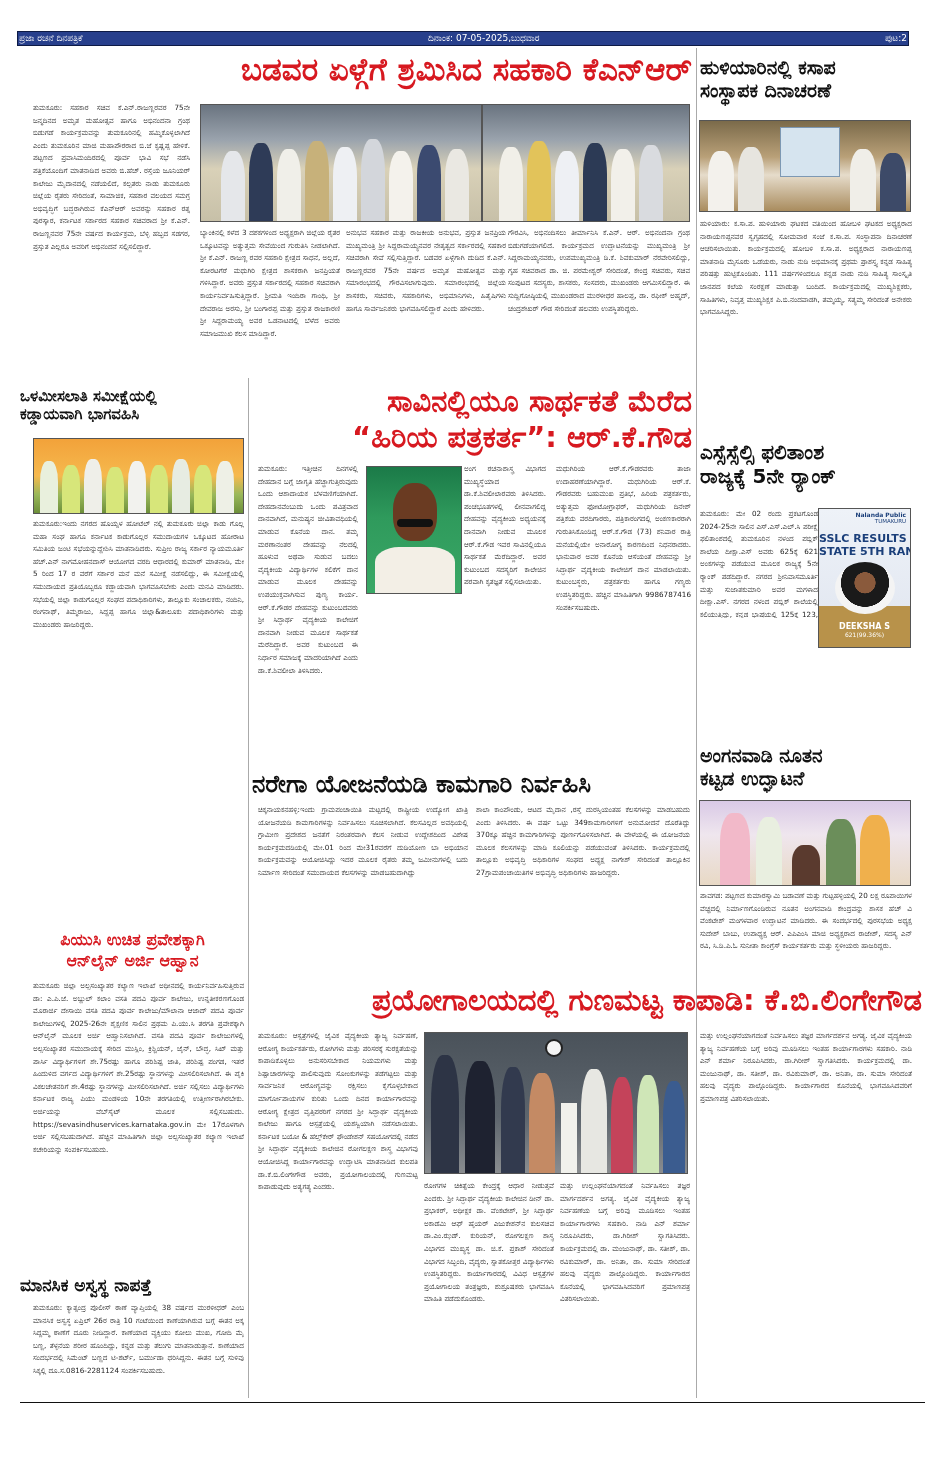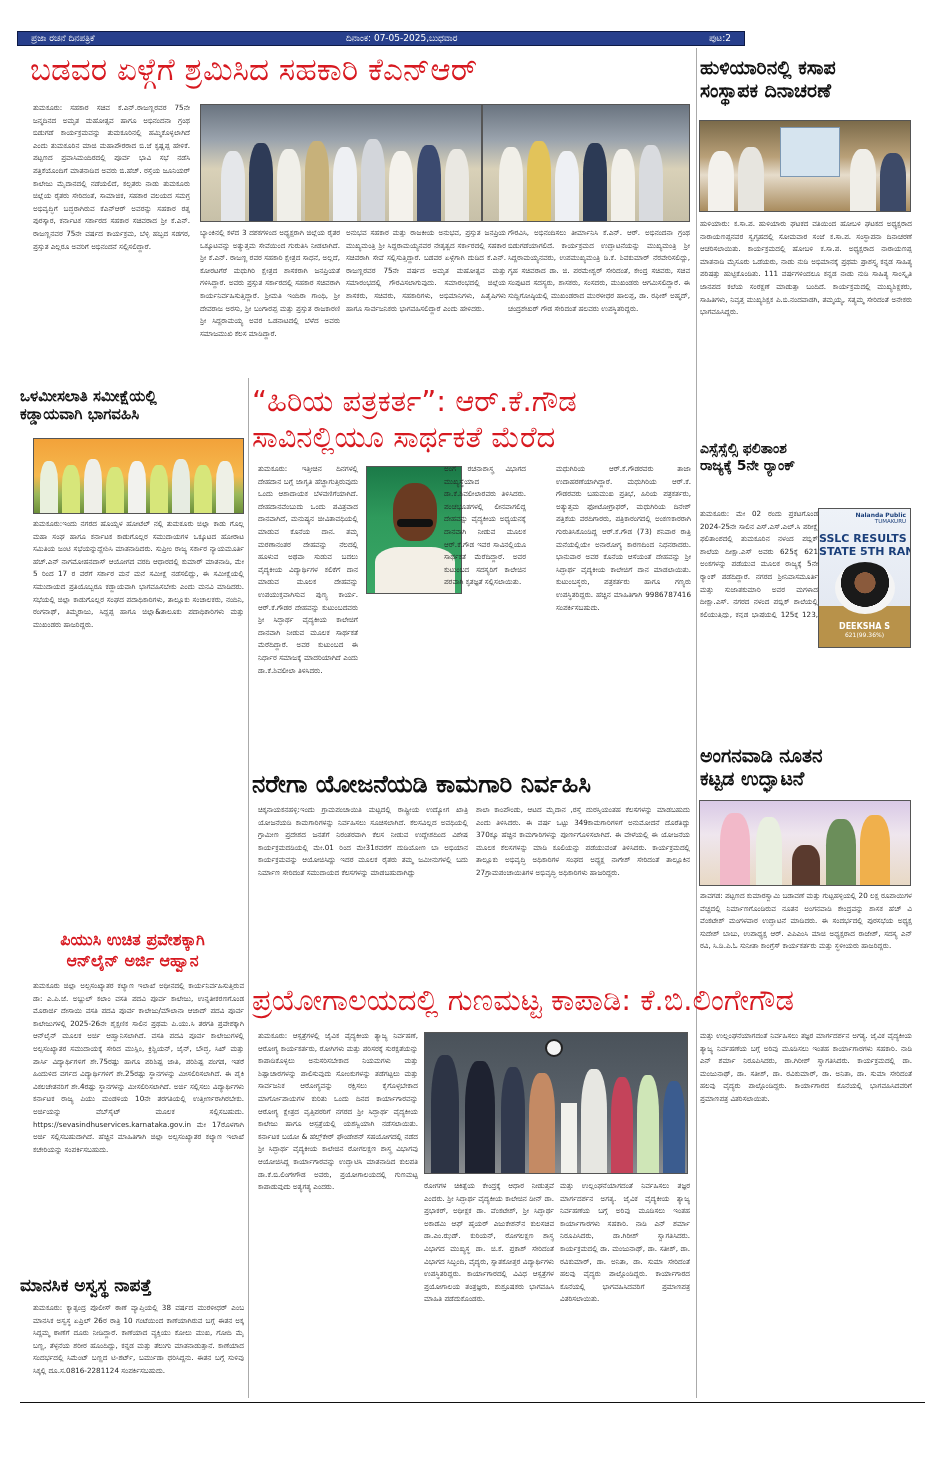--- a/index.html
+++ b/index.html
@@ -1,19 +1,19 @@
 <!DOCTYPE html>
 <html><head>
 <meta charset="utf-8">
 <style>
 *{box-sizing:border-box;margin:0;padding:0}
 body{width:945px;height:1458px;background:#fff;font-family:"DejaVu Sans",sans-serif;position:relative;overflow:hidden;color:#111}
-.topbar{position:absolute;left:17px;top:31px;width:728px;height:15px;background:#273f8c;border:1px solid #0d1a45;color:#fff;font-size:9px;display:flex;align-items:center;justify-content:space-between;padding:0 13px}
+.topbar{position:absolute;left:17px;top:31px;width:892px;height:15px;background:#273f8c;border:1px solid #0d1a45;color:#fff;font-size:9px;display:flex;align-items:center;justify-content:space-between;padding:0 1px}
 .abs{position:absolute}
-.hl-red{color:#d71920;font-weight:normal;text-align:left;white-space:nowrap;line-height:1.1}
+.hl-red{color:#d71920;font-weight:bold;text-align:right;white-space:nowrap;line-height:1.1}
 .hl-blk{color:#111;font-weight:bold;text-align:left;line-height:1.2}
 .txt{font-size:7.2px;line-height:12.6px;text-align:justify;color:#222;overflow:hidden}
 .photo{position:absolute;overflow:hidden;border:1px solid #555}
 .rule{position:absolute;background:#333}
 .footer{position:absolute;left:20px;top:1408px;width:905px;font-size:6.6px;font-weight:bold;line-height:10px;color:#111}
 .ph-group{background:linear-gradient(180deg,#6a7480 0%,#9aa3ad 30%,#d9d1b8 55%,#c7c0a8 100%)}
 .person{position:absolute;bottom:0;border-radius:40% 40% 0 0}
 .result-card{background:linear-gradient(180deg,#eef2f8 0%,#e4e9f2 70%,#b8924a 70%,#b8924a 100%)}
 </style>
 </head>
@@ -60,21 +60,21 @@
 </div>
 <div class="photo" style="left:699px;top:120px;width:212px;height:92px;background:linear-gradient(180deg,#7b6a4a 0%,#b9a078 40%,#e6dccb 60%,#a98c5e 100%)">
   <div class="person" style="left:8px;width:26px;height:60px;background:#f3f1ec"></div>
   <div class="person" style="left:38px;width:26px;height:64px;background:#e7e5df"></div>
   <div class="abs" style="left:80px;top:6px;width:60px;height:50px;background:#d6e4ef;border:1px solid #7d98b3"></div>
   <div class="person" style="left:150px;width:26px;height:62px;background:#f0eee8"></div>
   <div class="person" style="left:180px;width:26px;height:58px;background:#3d4a68"></div>
 </div>
 <div class="abs txt" style="left:700px;top:218px;width:212px;height:190px;">ಹುಳಿಯಾರು: ಕ.ಸಾ.ಪ. ಹುಳಿಯಾರು ಘಟಕದ ವತಿಯಿಂದ ಹೋಬಳಿ ಘಟಕದ ಅಧ್ಯಕ್ಷರಾದ ನಾರಾಯಣಪ್ಪನವರ ಸ್ವಗೃಹದಲ್ಲಿ ಸೋಮವಾರ ಸಂಜೆ ಕ.ಸಾ.ಪ. ಸಂಸ್ಥಾಪನಾ ದಿನಾಚರಣೆ ಆಚರಿಸಲಾಯಿತು. ಕಾರ್ಯಕ್ರಮದಲ್ಲಿ ಹೋಬಳಿ ಕ.ಸಾ.ಪ. ಅಧ್ಯಕ್ಷರಾದ ನಾರಾಯಣಪ್ಪ ಮಾತನಾಡಿ ಮೈಸೂರು ಒಡೆಯರು, ನಾಡು ನುಡಿ ಅಭಿಮಾನಕ್ಕೆ ಪ್ರಥಮ ಪ್ರಾಶಸ್ತ್ಯ ಕನ್ನಡ ಸಾಹಿತ್ಯ ಪರಿಷತ್ತು ಹುಟ್ಟಿಕೊಂಡಿತು. 111 ವರ್ಷಗಳಿಂದಲೂ ಕನ್ನಡ ನಾಡು ನುಡಿ ಸಾಹಿತ್ಯ ಸಾಂಸ್ಕೃತಿ ಜಾನಪದ ಕಲೆಯ ಸಂರಕ್ಷಣೆ ಮಾಡುತ್ತಾ ಬಂದಿದೆ. ಕಾರ್ಯಕ್ರಮದಲ್ಲಿ ಮುಖ್ಯಶಿಕ್ಷಕರು, ಸಾಹಿತಿಗಳು, ನಿವೃತ್ತ ಮುಖ್ಯಶಿಕ್ಷಕ ಪಿ.ಬಿ.ನಂದವಾಡಗಿ, ತಮ್ಮಯ್ಯ, ಸತ್ಯಮ್ಮ ಸೇರಿದಂತೆ ಅನೇಕರು ಭಾಗವಹಿಸಿದ್ದರು.</div>
 
-<div class="abs hl-blk" style="left:700px;top:440px;width:218px;font-size:14px;">
+<div class="abs hl-blk" style="left:700px;top:440px;width:218px;font-size:20px;">
   <div>ಎಸ್ಸೆಸ್ಸೆಲ್ಸಿ ಫಲಿತಾಂಶ</div>
   <div>ರಾಜ್ಯಕ್ಕೆ 5ನೇ ರ್‍ಯಾಂಕ್</div>
 </div>
 <div class="abs txt" style="left:700px;top:508px;width:118px;height:110px;">ತುಮಕೂರು: ಮೇ 02 ರಂದು ಪ್ರಕಟಗೊಂಡ 2024-25ನೇ ಸಾಲಿನ ಎಸ್.ಎಸ್.ಎಲ್.ಸಿ ಪರೀಕ್ಷೆ ಫಲಿತಾಂಶದಲ್ಲಿ ತುಮಕೂರಿನ ನಳಂದ ಪಬ್ಲಿಕ್ ಶಾಲೆಯ ದೀಕ್ಷಾ.ಎಸ್ ಅವರು 625ಕ್ಕೆ 621 ಅಂಕಗಳನ್ನು ಪಡೆಯುವ ಮೂಲಕ ರಾಜ್ಯಕ್ಕೆ 5ನೇ ರ್‍ಯಾಂಕ್ ಪಡೆದಿದ್ದಾರೆ. ನಗರದ ಶ್ರೀನಿವಾಸಮೂರ್ತಿ ಮತ್ತು ಸುಜಾತಕುಮಾರಿ ಅವರ ಮಗಳಾದ ದೀಕ್ಷಾ.ಎಸ್. ನಗರದ ನಳಂದ ಪಬ್ಲಿಕ್ ಶಾಲೆಯಲ್ಲಿ ಕಲಿಯುತ್ತಿದ್ದು, ಕನ್ನಡ ಭಾಷೆಯಲ್ಲಿ 125ಕ್ಕೆ 123, ಇಂಗ್ಲಿಷ್‌ನಲ್ಲಿ 99, ಹಿಂದಿಯಲ್ಲಿ 100, ಗಣಿತದಲ್ಲಿ100, ವಿಜ್ಞಾನದಲ್ಲಿ 99 ಹಾಗೂ ಸಮಾಜ ವಿಜ್ಞಾನದಲ್ಲಿ 100 ಅಂಕಗಳನ್ನು ಪಡೆದಿದ್ದಾರೆ. ವಿದ್ಯಾರ್ಥಿನಿಯ ಸಾಧನೆಗೆ ಶಾಲೆಯ ಆಡಳಿತ ಮಂಡಳಿ, ಶಿಕ್ಷಕರು ಹಾಗೂ ಪೋಷಕರು ಅಭಿನಂದನೆ ಸಲ್ಲಿಸಿದ್ದಾರೆ.</div>
 <div class="photo result-card" style="left:818px;top:508px;width:93px;height:140px;">
   <div style="font-size:6px;color:#1b3f7a;text-align:right;padding:2px 4px 0;font-weight:bold">Nalanda Public</div>
   <div style="font-size:5.5px;color:#1b3f7a;text-align:right;padding-right:4px">TUMAKURU</div>
   <div style="font-size:11px;color:#1b3f7a;font-weight:bold;white-space:nowrap;margin-top:8px">SSLC RESULTS 2</div>
   <div style="font-size:11px;color:#1b3f7a;font-weight:bold;white-space:nowrap">STATE 5TH RAN</div>
   <div style="width:60px;height:52px;margin:4px auto 0;border-radius:50%;background:radial-gradient(circle at 50% 40%,#8a5a3c 0 24%,#1a1a1a 25% 55%,#f4f4f4 56%)"></div>
@@ -115,30 +115,30 @@
 <div class="abs" style="left:20px;top:930px;width:225px;font-size:16px;color:#d71920;font-weight:bold;text-align:center;line-height:1.3">
   <div>ಪಿಯುಸಿ ಉಚಿತ ಪ್ರವೇಶಕ್ಕಾಗಿ</div>
   <div>ಆನ್‌ಲೈನ್ ಅರ್ಜಿ ಆಹ್ವಾನ</div>
 </div>
 <div class="abs txt" style="left:33px;top:980px;width:211px;height:292px;">ತುಮಕೂರು ಜಿಲ್ಲಾ ಅಲ್ಪಸಂಖ್ಯಾತರ ಕಲ್ಯಾಣ ಇಲಾಖೆ ಅಧೀನದಲ್ಲಿ ಕಾರ್ಯನಿರ್ವಹಿಸುತ್ತಿರುವ ಡಾ: ಎ.ಪಿ.ಜೆ. ಅಬ್ದುಲ್ ಕಲಾಂ ವಸತಿ ಪದವಿ ಪೂರ್ವ ಕಾಲೇಜು, ಉನ್ನತೀಕರಣಗೊಂಡ ಮೊರಾರ್ಜಿ ದೇಸಾಯಿ ವಸತಿ ಪದವಿ ಪೂರ್ವ ಕಾಲೇಜು/ಮೌಲಾನಾ ಆಜಾದ್ ಪದವಿ ಪೂರ್ವ ಕಾಲೇಜುಗಳಲ್ಲಿ 2025-26ನೇ ಶೈಕ್ಷಣಿಕ ಸಾಲಿನ ಪ್ರಥಮ ಪಿ.ಯು.ಸಿ ತರಗತಿ ಪ್ರವೇಶಕ್ಕಾಗಿ ಆನ್‌ಲೈನ್ ಮೂಲಕ ಅರ್ಜಿ ಆಹ್ವಾನಿಸಲಾಗಿದೆ. ವಸತಿ ಪದವಿ ಪೂರ್ವ ಕಾಲೇಜುಗಳಲ್ಲಿ ಅಲ್ಪಸಂಖ್ಯಾತರ ಸಮುದಾಯಕ್ಕೆ ಸೇರಿದ ಮುಸ್ಲಿಂ, ಕ್ರಿಶ್ಚಿಯನ್, ಜೈನ್, ಬೌದ್ಧ, ಸಿಖ್ ಮತ್ತು ಪಾರ್ಸಿ ವಿದ್ಯಾರ್ಥಿಗಳಿಗೆ ಶೇ.75ರಷ್ಟು ಹಾಗೂ ಪರಿಶಿಷ್ಟ ಜಾತಿ, ಪರಿಶಿಷ್ಟ ಪಂಗಡ, ಇತರೆ ಹಿಂದುಳಿದ ವರ್ಗದ ವಿದ್ಯಾರ್ಥಿಗಳಿಗೆ ಶೇ.25ರಷ್ಟು ಸ್ಥಾನಗಳನ್ನು ಮೀಸಲಿರಿಸಲಾಗಿದೆ. ಈ ಪೈಕಿ ವಿಕಲಚೇತನರಿಗೆ ಶೇ.4ರಷ್ಟು ಸ್ಥಾನಗಳನ್ನು ಮೀಸಲಿರಿಸಲಾಗಿದೆ. ಅರ್ಜಿ ಸಲ್ಲಿಸಲು ವಿದ್ಯಾರ್ಥಿಗಳು ಕರ್ನಾಟಕ ರಾಜ್ಯ ಪಿಯು ಮಂಡಳಿಯ 10ನೇ ತರಗತಿಯಲ್ಲಿ ಉತ್ತೀರ್ಣರಾಗಿರಬೇಕು. ಅರ್ಜಿಯನ್ನು ವೆಬ್‌ಸೈಟ್ ಮೂಲಕ ಸಲ್ಲಿಸಬಹುದು. https://sevasindhuservices.karnataka.gov.in ಮೇ 17ರೊಳಗಾಗಿ ಅರ್ಜಿ ಸಲ್ಲಿಸಬಹುದಾಗಿದೆ. ಹೆಚ್ಚಿನ ಮಾಹಿತಿಗಾಗಿ ಜಿಲ್ಲಾ ಅಲ್ಪಸಂಖ್ಯಾತರ ಕಲ್ಯಾಣ ಇಲಾಖೆ ಕಚೇರಿಯನ್ನು ಸಂಪರ್ಕಿಸಬಹುದು.</div>
 
 <div class="abs hl-blk" style="left:20px;top:1275px;width:225px;font-size:17px;">ಮಾನಸಿಕ ಅಸ್ವಸ್ಥ ನಾಪತ್ತೆ</div>
 <div class="abs txt" style="left:33px;top:1302px;width:211px;height:95px;">ತುಮಕೂರು: ಕ್ಯಾತ್ಸಂದ್ರ ಪೊಲೀಸ್ ಠಾಣೆ ವ್ಯಾಪ್ತಿಯಲ್ಲಿ 38 ವರ್ಷದ ಮುರಳೀಧರ್ ಎಂಬ ಮಾನಸಿಕ ಅಸ್ವಸ್ಥ ಏಪ್ರಿಲ್ 26ರ ರಾತ್ರಿ 10 ಗಂಟೆಯಿಂದ ಕಾಣೆಯಾಗಿರುವ ಬಗ್ಗೆ ಈತನ ಅಕ್ಕ ಸಿದ್ದಮ್ಮ ಠಾಣೆಗೆ ದೂರು ನೀಡಿದ್ದಾರೆ. ಕಾಣೆಯಾದ ವ್ಯಕ್ತಿಯು ಕೋಲು ಮುಖ, ಗೋದಿ ಮೈ ಬಣ್ಣ, ತೆಳ್ಳನೆಯ ಶರೀರ ಹೊಂದಿದ್ದು, ಕನ್ನಡ ಮತ್ತು ತೆಲುಗು ಮಾತನಾಡುತ್ತಾನೆ. ಕಾಣೆಯಾದ ಸಂದರ್ಭದಲ್ಲಿ ಸಿಮೆಂಟ್ ಬಣ್ಣದ ಟಿ-ಶರ್ಟ್, ಬರ್ಮುಡಾ ಧರಿಸಿದ್ದನು. ಈತನ ಬಗ್ಗೆ ಸುಳಿವು ಸಿಕ್ಕಲ್ಲಿ ದೂ.ಸ.0816-2281124 ಸಂಪರ್ಕಿಸಬಹುದು.</div>
 
 <div class="abs hl-red" style="left:252px;top:383px;width:440px;font-size:29px;line-height:1.25">
+  <div>ಸಾವಿನಲ್ಲಿಯೂ ಸಾರ್ಥಕತೆ ಮೆರೆದ</div>
   <div>“ಹಿರಿಯ ಪತ್ರಕರ್ತ”: ಆರ್.ಕೆ.ಗೌಡ</div>
-  <div>ಸಾವಿನಲ್ಲಿಯೂ ಸಾರ್ಥಕತೆ ಮೆರೆದ</div>
 </div>
 <div class="abs txt" style="left:258px;top:463px;width:100px;height:300px;">ತುಮಕೂರು: ಇತ್ತೀಚಿನ ದಿನಗಳಲ್ಲಿ ದೇಹದಾನ ಬಗ್ಗೆ ಜಾಗೃತಿ ಹೆಚ್ಚಾಗುತ್ತಿರುವುದು ಒಂದು ಆಶಾದಾಯಕ ಬೆಳವಣಿಗೆಯಾಗಿದೆ. ದೇಹದಾನವೆಂಬುದು ಒಂದು ಪವಿತ್ರವಾದ ದಾನವಾಗಿದೆ, ಮನುಷ್ಯನ ಜೀವಿತಾವಧಿಯಲ್ಲಿ ಮಾಡುವ ಕೊನೆಯ ದಾನ. ತಮ್ಮ ಮರಣಾನಂತರ ದೇಹವನ್ನು ನೆಲದಲ್ಲಿ ಹೂಳುವ ಅಥವಾ ಸುಡುವ ಬದಲು ವೈದ್ಯಕೀಯ ವಿದ್ಯಾರ್ಥಿಗಳ ಕಲಿಕೆಗೆ ದಾನ ಮಾಡುವ ಮೂಲಕ ದೇಹವನ್ನು ಉಪಯುಕ್ತವಾಗಿಸುವ ಪುಣ್ಯ ಕಾರ್ಯ. ಆರ್.ಕೆ.ಗೌಡರ ದೇಹವನ್ನು ಕುಟುಂಬದವರು ಶ್ರೀ ಸಿದ್ಧಾರ್ಥ ವೈದ್ಯಕೀಯ ಕಾಲೇಜಿಗೆ ದಾನವಾಗಿ ನೀಡುವ ಮೂಲಕ ಸಾರ್ಥಕತೆ ಮೆರೆದಿದ್ದಾರೆ. ಅವರ ಕುಟುಂಬದ ಈ ನಿರ್ಧಾರ ಸಮಾಜಕ್ಕೆ ಮಾದರಿಯಾಗಿದೆ ಎಂದು ಡಾ.ಕೆ.ಶಿವಲೀಲಾ ತಿಳಿಸಿದರು.</div>
 <div class="photo" style="left:366px;top:466px;width:96px;height:128px;background:linear-gradient(180deg,#1b7a48 0%,#2f9a5c 40%,#3aa866 100%)">
   <div class="abs" style="left:26px;top:16px;width:44px;height:58px;border-radius:45% 45% 40% 40%;background:#6a3b22"></div>
   <div class="abs" style="left:30px;top:52px;width:36px;height:8px;background:#111;border-radius:4px"></div>
   <div class="abs" style="left:8px;top:80px;width:80px;height:50px;border-radius:30% 30% 0 0;background:#f3efe6"></div>
 </div>
-<div class="abs txt" style="left:444px;top:463px;width:82px;height:300px;">ಅಂಗ ರಚನಾಶಾಸ್ತ್ರ ವಿಭಾಗದ ಮುಖ್ಯಸ್ಥೆಯಾದ ಡಾ.ಕೆ.ಶಿವಲೀಲಾರವರು ತಿಳಿಸಿದರು. ಪಂಚಭೂತಗಳಲ್ಲಿ ಲೀನವಾಗಲಿದ್ದ ದೇಹವನ್ನು ವೈದ್ಯಕೀಯ ಅಧ್ಯಯನಕ್ಕೆ ದಾನವಾಗಿ ನೀಡುವ ಮೂಲಕ ಆರ್.ಕೆ.ಗೌಡ ಇವರ ಸಾವಿನಲ್ಲಿಯೂ ಸಾರ್ಥಕತೆ ಮೆರೆದಿದ್ದಾರೆ. ಅವರ ಕುಟುಂಬದ ಸದಸ್ಯರಿಗೆ ಕಾಲೇಜಿನ ಪರವಾಗಿ ಕೃತಜ್ಞತೆ ಸಲ್ಲಿಸಲಾಯಿತು.</div>
+<div class="abs txt" style="left:464px;top:463px;width:82px;height:300px;">ಅಂಗ ರಚನಾಶಾಸ್ತ್ರ ವಿಭಾಗದ ಮುಖ್ಯಸ್ಥೆಯಾದ ಡಾ.ಕೆ.ಶಿವಲೀಲಾರವರು ತಿಳಿಸಿದರು. ಪಂಚಭೂತಗಳಲ್ಲಿ ಲೀನವಾಗಲಿದ್ದ ದೇಹವನ್ನು ವೈದ್ಯಕೀಯ ಅಧ್ಯಯನಕ್ಕೆ ದಾನವಾಗಿ ನೀಡುವ ಮೂಲಕ ಆರ್.ಕೆ.ಗೌಡ ಇವರ ಸಾವಿನಲ್ಲಿಯೂ ಸಾರ್ಥಕತೆ ಮೆರೆದಿದ್ದಾರೆ. ಅವರ ಕುಟುಂಬದ ಸದಸ್ಯರಿಗೆ ಕಾಲೇಜಿನ ಪರವಾಗಿ ಕೃತಜ್ಞತೆ ಸಲ್ಲಿಸಲಾಯಿತು.</div>
 <div class="abs txt" style="left:556px;top:463px;width:135px;height:300px;">ಮಧುಗಿರಿಯ ಆರ್.ಕೆ.ಗೌಡರವರು ತಾಜಾ ಉದಾಹರಣೆಯಾಗಿದ್ದಾರೆ. ಮಧುಗಿರಿಯ ಆರ್.ಕೆ. ಗೌಡರವರು ಬಹುಮುಖ ಪ್ರತಿಭೆ, ಹಿರಿಯ ಪತ್ರಕರ್ತರು, ಅತ್ಯುತ್ತಮ ಫೋಟೋಗ್ರಾಫರ್, ಮಧುಗಿರಿಯ ದಿನೇಶ್ ಪತ್ರಿಕೆಯ ವರದಿಗಾರರು, ಪತ್ರಿಕಾರಂಗದಲ್ಲಿ ಅಂಕಣಕಾರರಾಗಿ ಗುರುತಿಸಿಕೊಂಡಿದ್ದ ಆರ್.ಕೆ.ಗೌಡ (73) ಶನಿವಾರ ರಾತ್ರಿ ಮನೆಯಲ್ಲಿಯೇ ಅನಾರೋಗ್ಯ ಕಾರಣದಿಂದ ನಿಧನರಾದರು. ಭಾನುವಾರ ಅವರ ಕೊನೆಯ ಆಸೆಯಂತೆ ದೇಹವನ್ನು ಶ್ರೀ ಸಿದ್ಧಾರ್ಥ ವೈದ್ಯಕೀಯ ಕಾಲೇಜಿಗೆ ದಾನ ಮಾಡಲಾಯಿತು. ಕುಟುಂಬಸ್ಥರು, ಪತ್ರಕರ್ತರು ಹಾಗೂ ಗಣ್ಯರು ಉಪಸ್ಥಿತರಿದ್ದರು. ಹೆಚ್ಚಿನ ಮಾಹಿತಿಗಾಗಿ 9986787416 ಸಂಪರ್ಕಿಸಬಹುದು.</div>
 
 <div class="abs hl-blk" style="left:252px;top:770px;width:440px;font-size:24px;white-space:nowrap">ನರೇಗಾ ಯೋಜನೆಯಡಿ ಕಾಮಗಾರಿ ನಿರ್ವಹಿಸಿ</div>
 <div class="abs txt" style="left:258px;top:804px;width:210px;height:125px;">ಚಿಕ್ಕನಾಯಕನಹಳ್ಳಿ:ಇಂದು ಗ್ರಾಮಪಂಚಾಯಿತಿ ಮಟ್ಟದಲ್ಲಿ ರಾಷ್ಟ್ರೀಯ ಉದ್ಯೋಗ ಖಾತ್ರಿ ಯೋಜನೆಯಡಿ ಕಾಮಗಾರಿಗಳನ್ನು ನಿರ್ವಹಿಸಲು ಸೂಚಿಸಲಾಗಿದೆ. ಕೆಲಸವಿಲ್ಲದ ಅವಧಿಯಲ್ಲಿ ಗ್ರಾಮೀಣ ಪ್ರದೇಶದ ಜನತೆಗೆ ನಿರಂತರವಾಗಿ ಕೆಲಸ ನೀಡುವ ಉದ್ದೇಶದಿಂದ ವಿಶೇಷ ಕಾರ್ಯಕ್ರಮದಡಿಯಲ್ಲಿ ಮೇ.01 ರಿಂದ ಮೇ31ರವರೆಗೆ ದುಡಿಯೋಣ ಬಾ ಅಭಿಯಾನ ಕಾರ್ಯಕ್ರಮವನ್ನು ಆಯೋಜಿಸಿದ್ದು ಇದರ ಮೂಲಕ ರೈತರು ತಮ್ಮ ಜಮೀನುಗಳಲ್ಲಿ ಬದು ನಿರ್ಮಾಣ ಸೇರಿದಂತೆ ಸಮುದಾಯದ ಕೆಲಸಗಳನ್ನು ಮಾಡಬಹುದಾಗಿದ್ದು</div>
 <div class="abs txt" style="left:476px;top:804px;width:214px;height:125px;">ಶಾಲಾ ಕಾಂಪೌಂಡು, ಆಟದ ಮೈದಾನ ,ರಸ್ತೆ ದುರಸ್ತಿಯಂತಹ ಕೆಲಸಗಳನ್ನು ಮಾಡಬಹುದು ಎಂದು ತಿಳಿಸಿದರು. ಈ ವರ್ಷ ಒಟ್ಟು 349ಕಾಮಗಾರಿಗಳಿಗೆ ಅನುಮೋದನೆ ದೊರೆತಿದ್ದು 370ಕ್ಕೂ ಹೆಚ್ಚಿನ ಕಾಮಗಾರಿಗಳನ್ನು ಪೂರ್ಣಗೊಳಿಸಲಾಗಿದೆ. ಈ ವೇಳೆಯಲ್ಲಿ ಈ ಯೋಜನೆಯ ಮೂಲಕ ಕೆಲಸಗಳನ್ನು ಮಾಡಿ ಕೂಲಿಯನ್ನು ಪಡೆಯುವಂತೆ ತಿಳಿಸಿದರು. ಕಾರ್ಯಕ್ರಮದಲ್ಲಿ ತಾಲ್ಲೂಕು ಅಭಿವೃದ್ಧಿ ಅಧಿಕಾರಿಗಳ ಸಂಘದ ಅಧ್ಯಕ್ಷ ನಾಗೇಶ್ ಸೇರಿದಂತೆ ತಾಲ್ಲೂಕಿನ 27ಗ್ರಾಮಪಂಚಾಯಿತಿಗಳ ಅಭಿವೃದ್ಧಿ ಅಧಿಕಾರಿಗಳು ಹಾಜರಿದ್ದರು.</div>
 
 <div class="abs hl-red" style="left:252px;top:985px;width:670px;font-size:29px;">ಪ್ರಯೋಗಾಲಯದಲ್ಲಿ ಗುಣಮಟ್ಟ ಕಾಪಾಡಿ: ಕೆ.ಬಿ.ಲಿಂಗೇಗೌಡ</div>
 <div class="abs txt" style="left:258px;top:1030px;width:160px;height:366px;">ತುಮಕೂರು: ಆಸ್ಪತ್ರೆಗಳಲ್ಲಿ ಜೈವಿಕ ವೈದ್ಯಕೀಯ ತ್ಯಾಜ್ಯ ನಿರ್ವಹಣೆ, ಆರೋಗ್ಯ ಕಾರ್ಯಕರ್ತರು, ರೋಗಿಗಳು ಮತ್ತು ಪರಿಸರಕ್ಕೆ ಸುರಕ್ಷತೆಯನ್ನು ಕಾಪಾಡಿಕೊಳ್ಳಲು ಅನುಸರಿಸಬೇಕಾದ ನಿಯಮಗಳು ಮತ್ತು ಶಿಷ್ಟಾಚಾರಗಳನ್ನು ಪಾಲಿಸುವುದು ಸೋಂಕುಗಳನ್ನು ತಡೆಗಟ್ಟಲು ಮತ್ತು ಸಾರ್ವಜನಿಕ ಆರೋಗ್ಯವನ್ನು ರಕ್ಷಿಸಲು ಕೈಗೊಳ್ಳಬೇಕಾದ ಮಾರ್ಗೋಪಾಯಗಳ ಕುರಿತು ಒಂದು ದಿನದ ಕಾರ್ಯಾಗಾರವನ್ನು ಆರೋಗ್ಯ ಕ್ಷೇತ್ರದ ವೃತ್ತಿಪರರಿಗೆ ನಗರದ ಶ್ರೀ ಸಿದ್ಧಾರ್ಥ ವೈದ್ಯಕೀಯ ಕಾಲೇಜು ಹಾಗೂ ಆಸ್ಪತ್ರೆಯಲ್ಲಿ ಯಶಸ್ವಿಯಾಗಿ ನಡೆಸಲಾಯಿತು. ಕರ್ನಾಟಕ ಬಯೋ &amp; ಹೆಲ್ತ್‌ಕೇರ್ ಫೌಂಡೇಶನ್ ಸಹಯೋಗದಲ್ಲಿ ನಡೆದ ಶ್ರೀ ಸಿದ್ಧಾರ್ಥ ವೈದ್ಯಕೀಯ ಕಾಲೇಜಿನ ರೋಗಲಕ್ಷಣ ಶಾಸ್ತ್ರ ವಿಭಾಗವು ಆಯೋಜಿಸಿದ್ದ ಕಾರ್ಯಾಗಾರವನ್ನು ಉದ್ಘಾಟಿಸಿ ಮಾತನಾಡಿದ ಕುಲಪತಿ ಡಾ.ಕೆ.ಬಿ.ಲಿಂಗೇಗೌಡ ಅವರು, ಪ್ರಯೋಗಾಲಯದಲ್ಲಿ ಗುಣಮಟ್ಟ ಕಾಪಾಡುವುದು ಅತ್ಯಗತ್ಯ ಎಂದರು.</div>
 <div class="photo" style="left:424px;top:1032px;width:264px;height:142px;background:linear-gradient(180deg,#4a525a 0%,#5d656d 60%,#8a8d90 100%)">
   <div class="abs" style="left:120px;top:6px;width:18px;height:18px;border-radius:50%;background:#f4f4f4;border:2px solid #222"></div>

